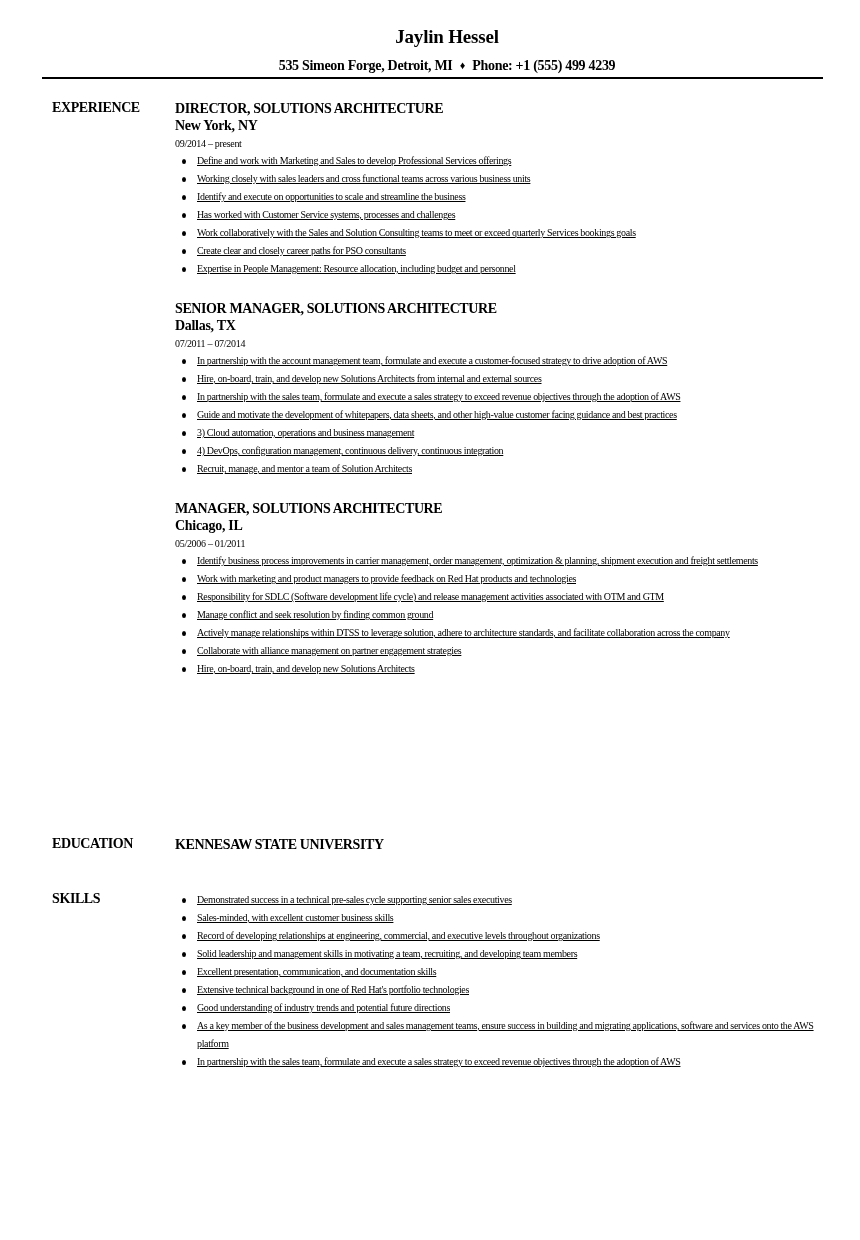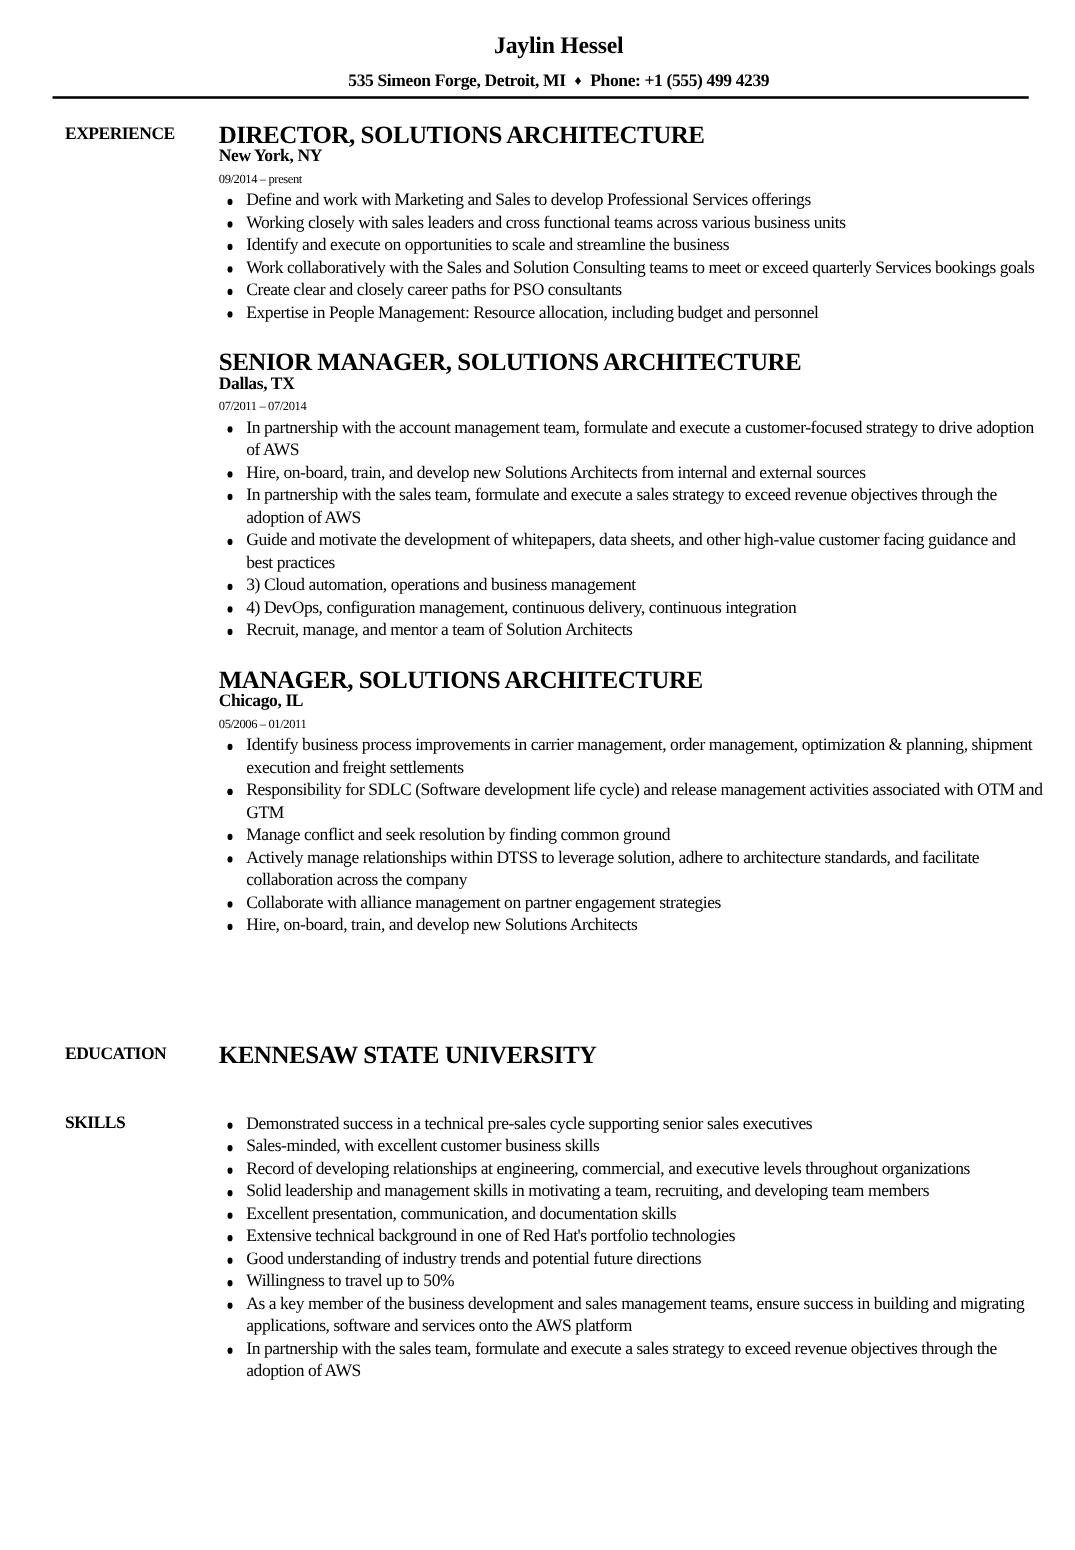--- a/index.html
+++ b/index.html
@@ -72,21 +72,21 @@
       position: absolute;
       left: 158px;
       top: 0;
       width: 660px;
     }
     .job {
       margin-bottom: 20px;
     }
     .job-title, .edu-school {
       font-weight: bold;
-      font-size: 20px;
+      font-size: 14px;
       letter-spacing: -0.4px;
       line-height: 17px;
       height: 17px;
       font-family: Liberation Serif, serif;
     }
     .job-location, .edu-degree {
       font-weight: bold;
       font-size: 14px;
       letter-spacing: -0.3px;
       line-height: 18px;
@@ -97,23 +97,24 @@
       line-height: 17px;
     }
     ul.bullets {
       list-style: none;
       margin: 0;
       padding: 0;
     }
     ul.bullets li {
       position: relative;
       padding-left: 22px;
-      font-size: 14px;
+      font-size: 10px;
       line-height: 18px;
       letter-spacing: -0.35px;
+      text-decoration: underline;
     }
     ul.bullets li .dot {
       position: absolute;
       left: 7px;
       top: 7px;
       width: 4px;
       height: 5px;
       background: #000;
       border-radius: 50%;
     }
@@ -136,20 +137,21 @@
     <div class="section-body">
 
       <div class="job" style="margin-bottom:22px;">
         <div class="job-title">DIRECTOR, SOLUTIONS ARCHITECTURE</div>
         <div class="job-location">New York, NY</div>
         <div class="job-dates">09/2014 – present</div>
         <ul class="bullets">
           <li><span class="dot"></span><span>Define and work with Marketing and Sales to develop Professional Services offerings</span></li>
           <li><span class="dot"></span><span>Working closely with sales leaders and cross functional teams across various business units</span></li>
           <li><span class="dot"></span><span>Identify and execute on opportunities to scale and streamline the business</span></li>
+          <li><span class="dot"></span><span>Has worked with Customer Service systems, processes and challenges</span></li>
           <li><span class="dot"></span><span>Work collaboratively with the Sales and Solution Consulting teams to meet or exceed quarterly Services bookings goals</span></li>
           <li><span class="dot"></span><span>Create clear and closely career paths for PSO consultants</span></li>
           <li><span class="dot"></span><span>Expertise in People Management: Resource allocation, including budget and personnel</span></li>
         </ul>
       </div>
 
       <div class="job" style="margin-bottom:22px;">
         <div class="job-title">SENIOR MANAGER, SOLUTIONS ARCHITECTURE</div>
         <div class="job-location">Dallas, TX</div>
         <div class="job-dates">07/2011 – 07/2014</div>
@@ -163,21 +165,21 @@
           <li><span class="dot"></span><span>Recruit, manage, and mentor a team of Solution Architects</span></li>
         </ul>
       </div>
 
       <div class="job">
         <div class="job-title">MANAGER, SOLUTIONS ARCHITECTURE</div>
         <div class="job-location">Chicago, IL</div>
         <div class="job-dates">05/2006 – 01/2011</div>
         <ul class="bullets">
           <li><span class="dot"></span><span>Identify business process improvements in carrier management, order management, optimization &amp; planning, shipment execution and freight settlements</span></li>
-          <li><span class="dot"></span></li>
+          <li><span class="dot"></span><span>Work with marketing and product managers to provide feedback on Red Hat products and technologies</span></li>
           <li><span class="dot"></span><span>Responsibility for SDLC (Software development life cycle) and release management activities associated with OTM and GTM</span></li>
           <li><span class="dot"></span><span>Manage conflict and seek resolution by finding common ground</span></li>
           <li><span class="dot"></span><span>Actively manage relationships within DTSS to leverage solution, adhere to architecture standards, and facilitate collaboration across the company</span></li>
           <li><span class="dot"></span><span>Collaborate with alliance management on partner engagement strategies</span></li>
           <li><span class="dot"></span><span>Hire, on-board, train, and develop new Solutions Architects</span></li>
         </ul>
       </div>
 
     </div>
   </div>
@@ -193,20 +195,19 @@
     <div class="section-label">SKILLS</div>
     <div class="section-body">
       <ul class="bullets">
         <li><span class="dot"></span><span>Demonstrated success in a technical pre-sales cycle supporting senior sales executives</span></li>
         <li><span class="dot"></span><span>Sales-minded, with excellent customer business skills</span></li>
         <li><span class="dot"></span><span>Record of developing relationships at engineering, commercial, and executive levels throughout organizations</span></li>
         <li><span class="dot"></span><span>Solid leadership and management skills in motivating a team, recruiting, and developing team members</span></li>
         <li><span class="dot"></span><span>Excellent presentation, communication, and documentation skills</span></li>
         <li><span class="dot"></span><span>Extensive technical background in one of Red Hat's portfolio technologies</span></li>
         <li><span class="dot"></span><span>Good understanding of industry trends and potential future directions</span></li>
-        <li><span class="dot"></span><span>Willingness to travel up to 50%</span></li>
         <li><span class="dot"></span><span>As a key member of the business development and sales management teams, ensure success in building and migrating applications, software and services onto the AWS platform</span></li>
         <li><span class="dot"></span><span>In partnership with the sales team, formulate and execute a sales strategy to exceed revenue objectives through the adoption of AWS</span></li>
       </ul>
     </div>
   </div>
 
 </div>
 
 </body></html>

